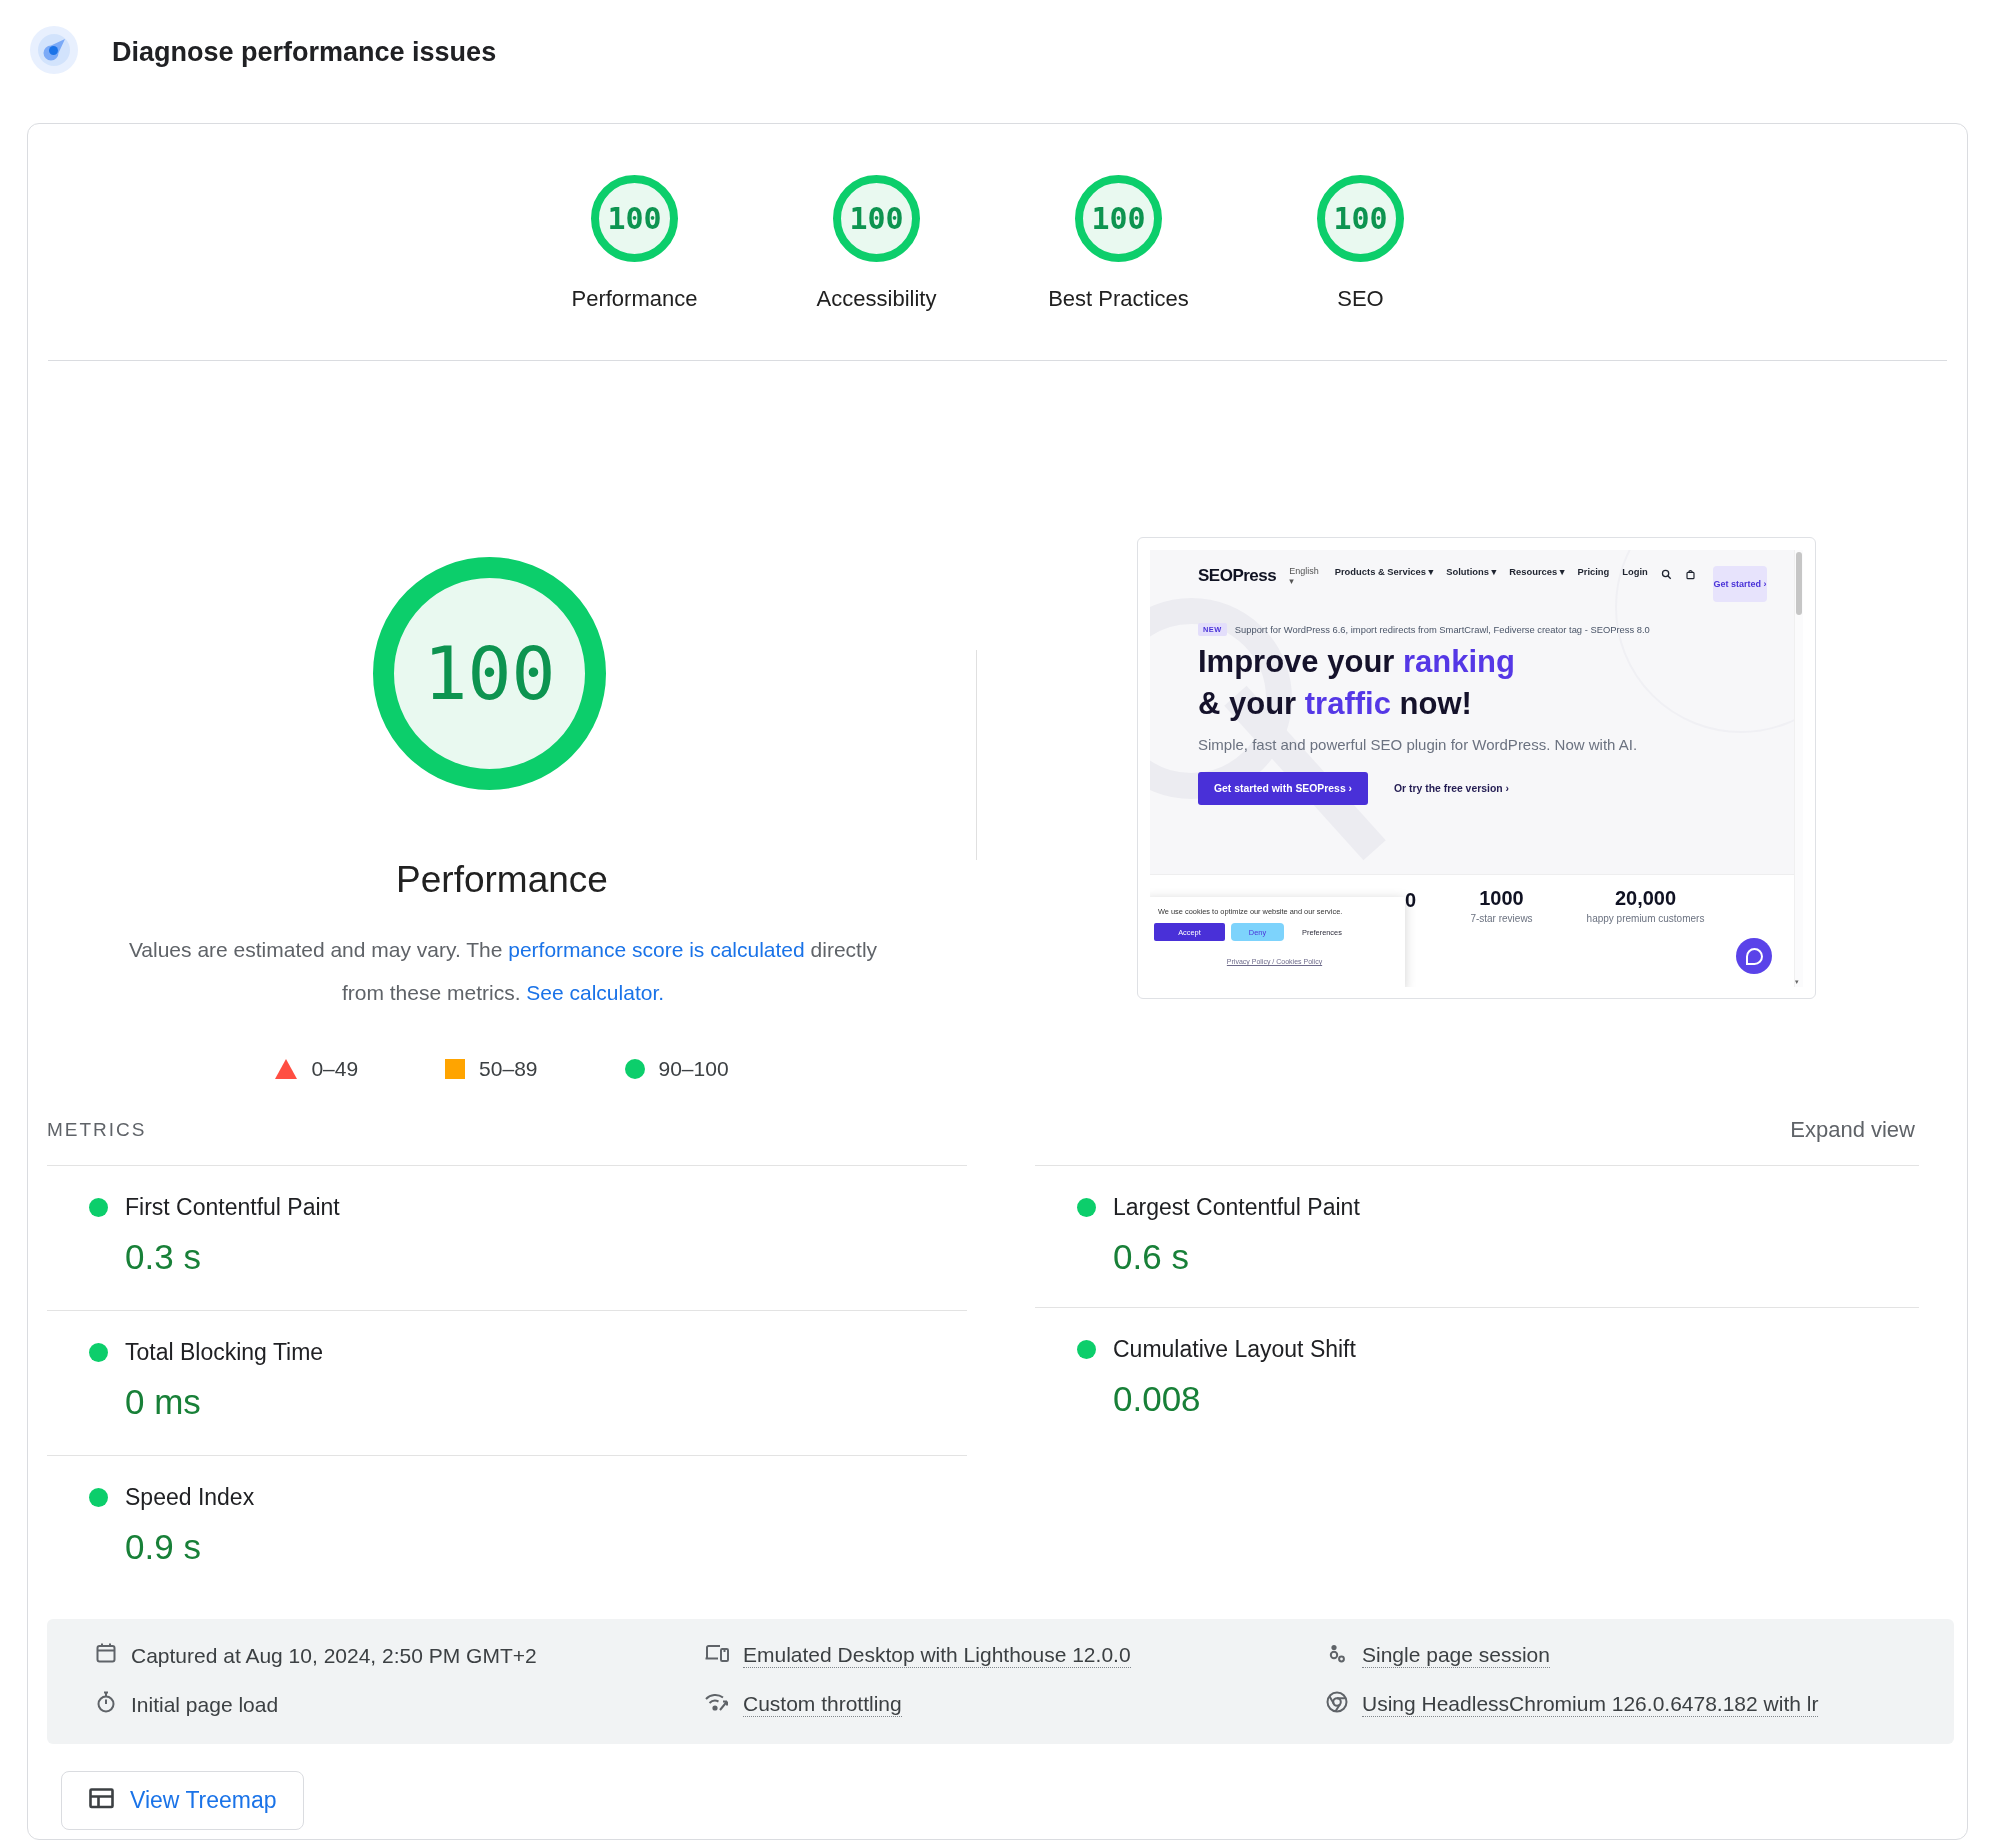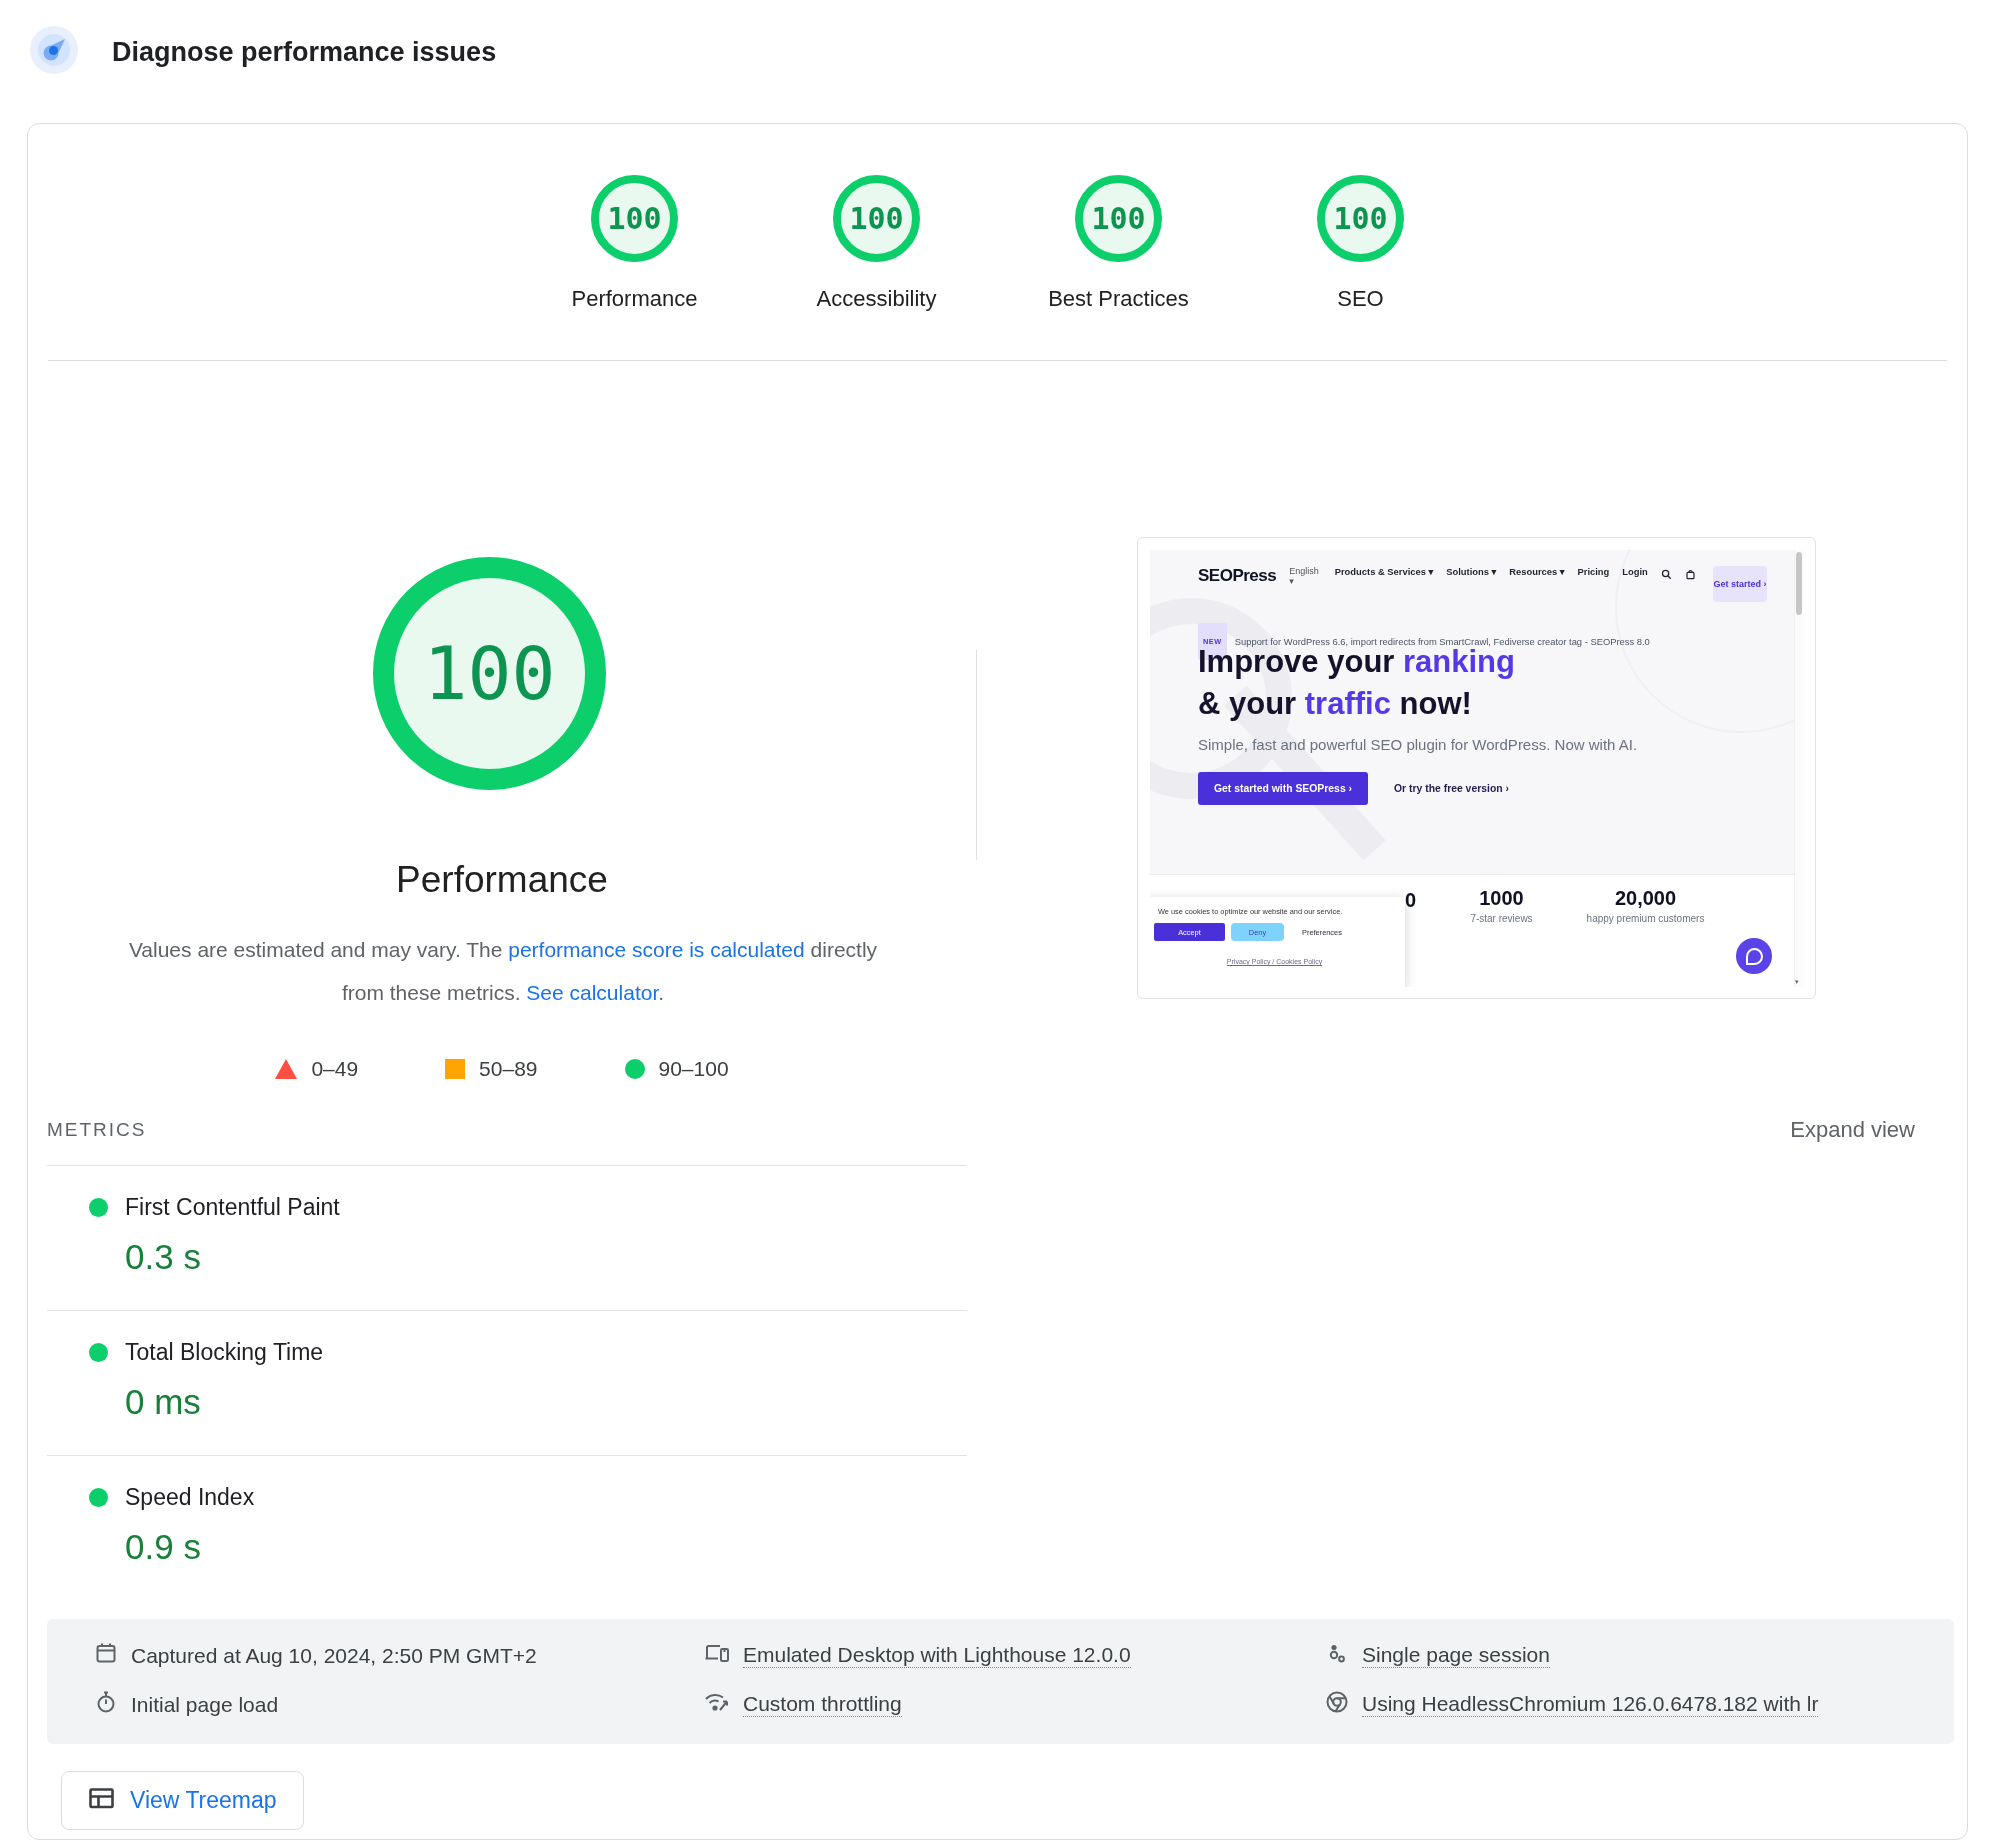--- a/index.html
+++ b/index.html
@@ -65,21 +65,21 @@
   .wm-circle2{position:absolute;left:465px;top:-69px;width:248px;height:248px;border:2px solid #f0f0f4;border-radius:50%;}
   .tnav{position:absolute;left:48px;top:16px;width:569px;height:40px;display:flex;align-items:flex-start;gap:13px;}
   .tlogo{font-size:17px;font-weight:800;letter-spacing:-0.5px;color:#0f1222;}
   .tlang{font-size:9px;color:#555;}
   .tnav-item{font-size:9.4px;font-weight:700;color:#1f2430;white-space:nowrap;}
   .ticon{width:11px;height:11px;}
   .tget{margin-left:4px;width:61px;height:36px;background:#e7e3fc;border-radius:4px;color:#4a33d8;
         font-size:9px;font-weight:700;display:flex;align-items:center;justify-content:center;text-align:center;line-height:1.4;}
   .tnew{position:absolute;left:48px;top:73px;display:flex;align-items:center;gap:8px;}
   .tnew-badge{font-size:7.4px;font-weight:700;letter-spacing:0.5px;color:#4a33d8;background:#e3defb;
-        padding:14px 5px;border-radius:2px;}
+        padding:2px 5px;border-radius:2px;}
   .tnew-text{font-size:9.4px;color:#4a5568;}
   .th1{position:absolute;left:48px;top:91px;font-size:31px;line-height:42px;font-weight:800;color:#15122b;}
   .th1 .purple{color:#5538e6;}
   .tsub{position:absolute;left:48px;top:186px;font-size:15px;color:#6b7280;}
   .tcta{position:absolute;left:48px;top:222px;display:flex;align-items:center;gap:26px;}
   .tcta-primary{background:#4930d8;color:#fff;font-size:10.4px;font-weight:600;padding:11px 16px;border-radius:3px;}
   .tcta-secondary{font-size:10.4px;font-weight:700;color:#241d53;}
   .tstats{position:absolute;left:0;top:324px;width:645px;height:113px;background:#fff;border-top:1px solid #eeeeef;}
   .tstat{position:absolute;text-align:center;}
   .tstat-v{font-size:20px;font-weight:800;color:#101223;}
@@ -258,20 +258,32 @@
         <span class="mname">Total Blocking Time</span>
         <span class="mvalue">0 ms</span>
       </div>
       <div class="mrow">
         <span class="mdot"></span>
         <span class="mname">Speed Index</span>
         <span class="mvalue">0.9 s</span>
       </div>
     </div>
 
+    <div class="mcol mcol-right">
+      <div class="mrow mrow-tall">
+        <span class="mdot"></span>
+        <span class="mname">Largest Contentful Paint</span>
+        <span class="mvalue">0.6 s</span>
+      </div>
+      <div class="mrow">
+        <span class="mdot"></span>
+        <span class="mname">Cumulative Layout Shift</span>
+        <span class="mvalue">0.008</span>
+      </div>
+    </div>
 
     <div class="graybar">
       <div class="rt-item" style="left:47px;top:22px;">
         <span>
           <svg width="24" height="24" viewBox="0 0 24 24" fill="none" stroke="#5f6368" stroke-width="2">
             <rect x="3.5" y="5" width="17" height="15.5" rx="2"></rect>
               <path d="M3.5 9.5 H20.5 M8 2.5 V6 M16 2.5 V6"></path>
           </svg>
         </span>
         <span>Captured at Aug 10, 2024, 2:50 PM GMT+2</span>

